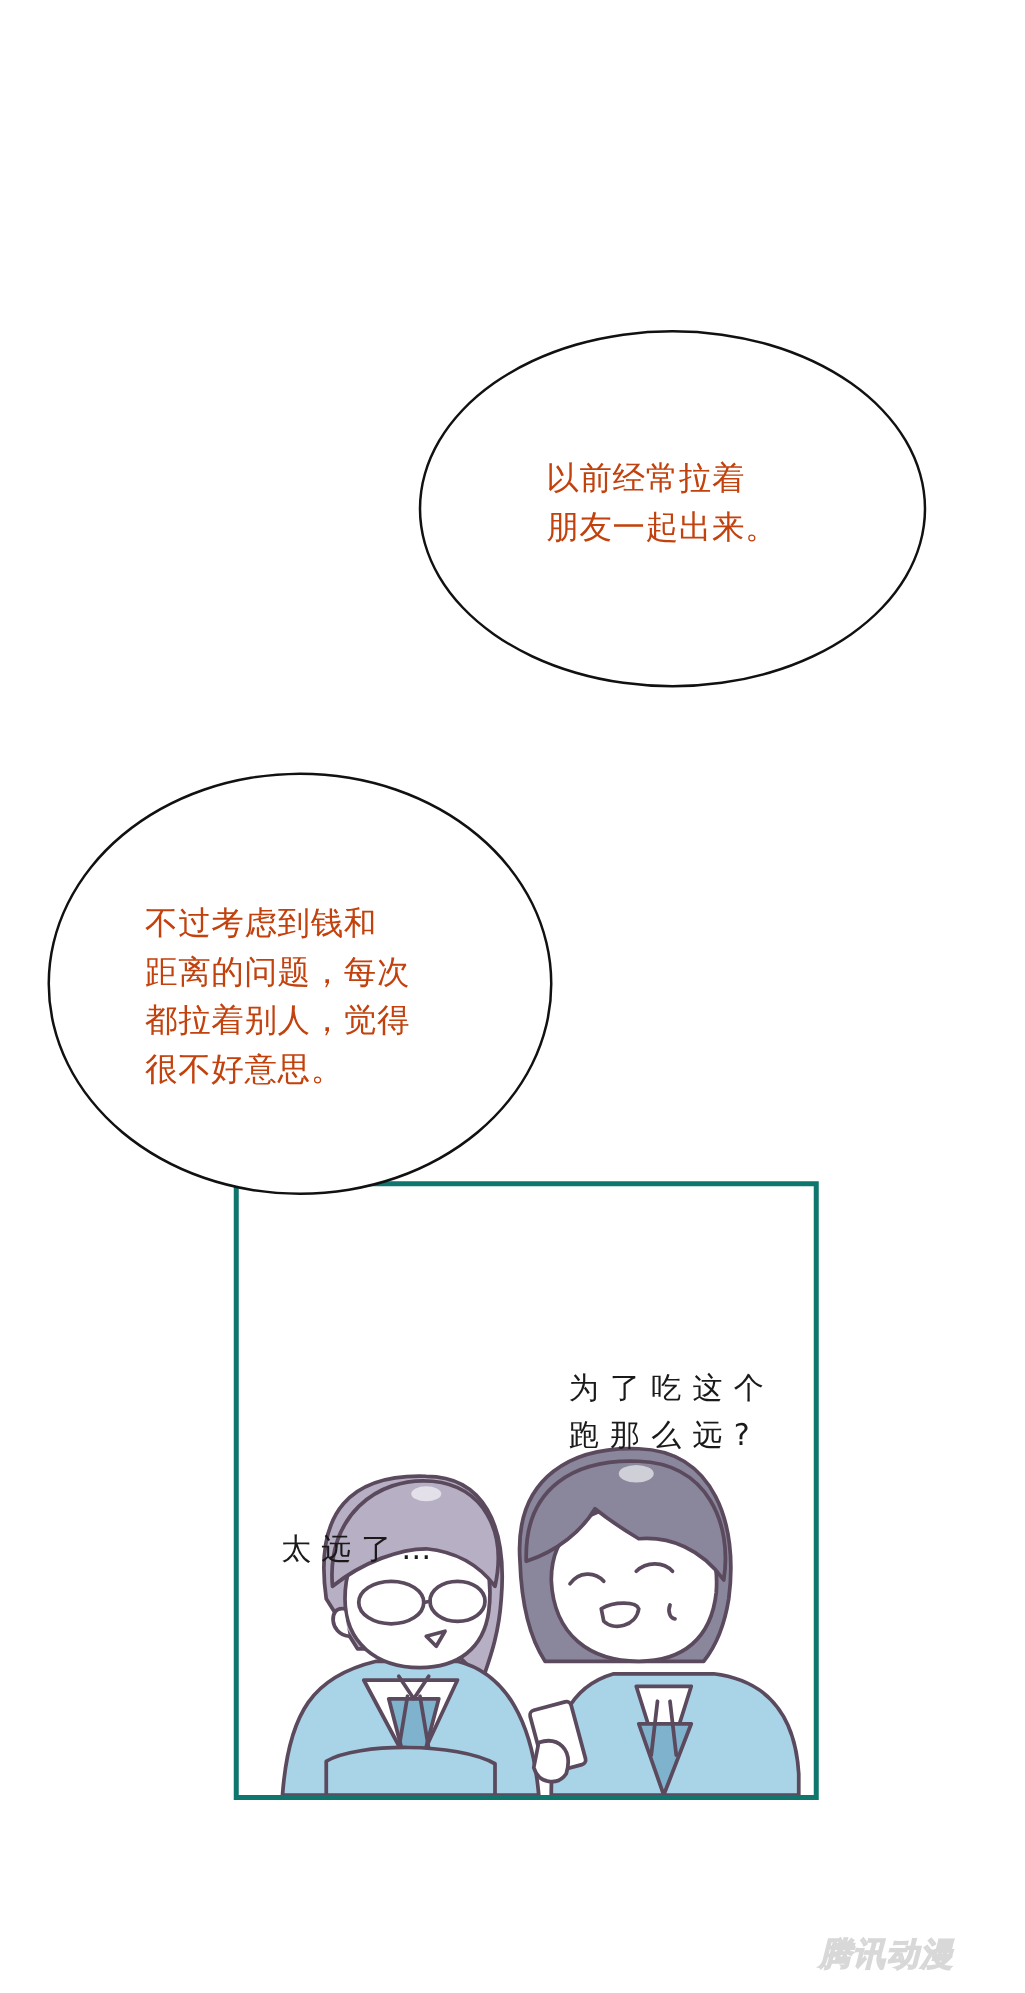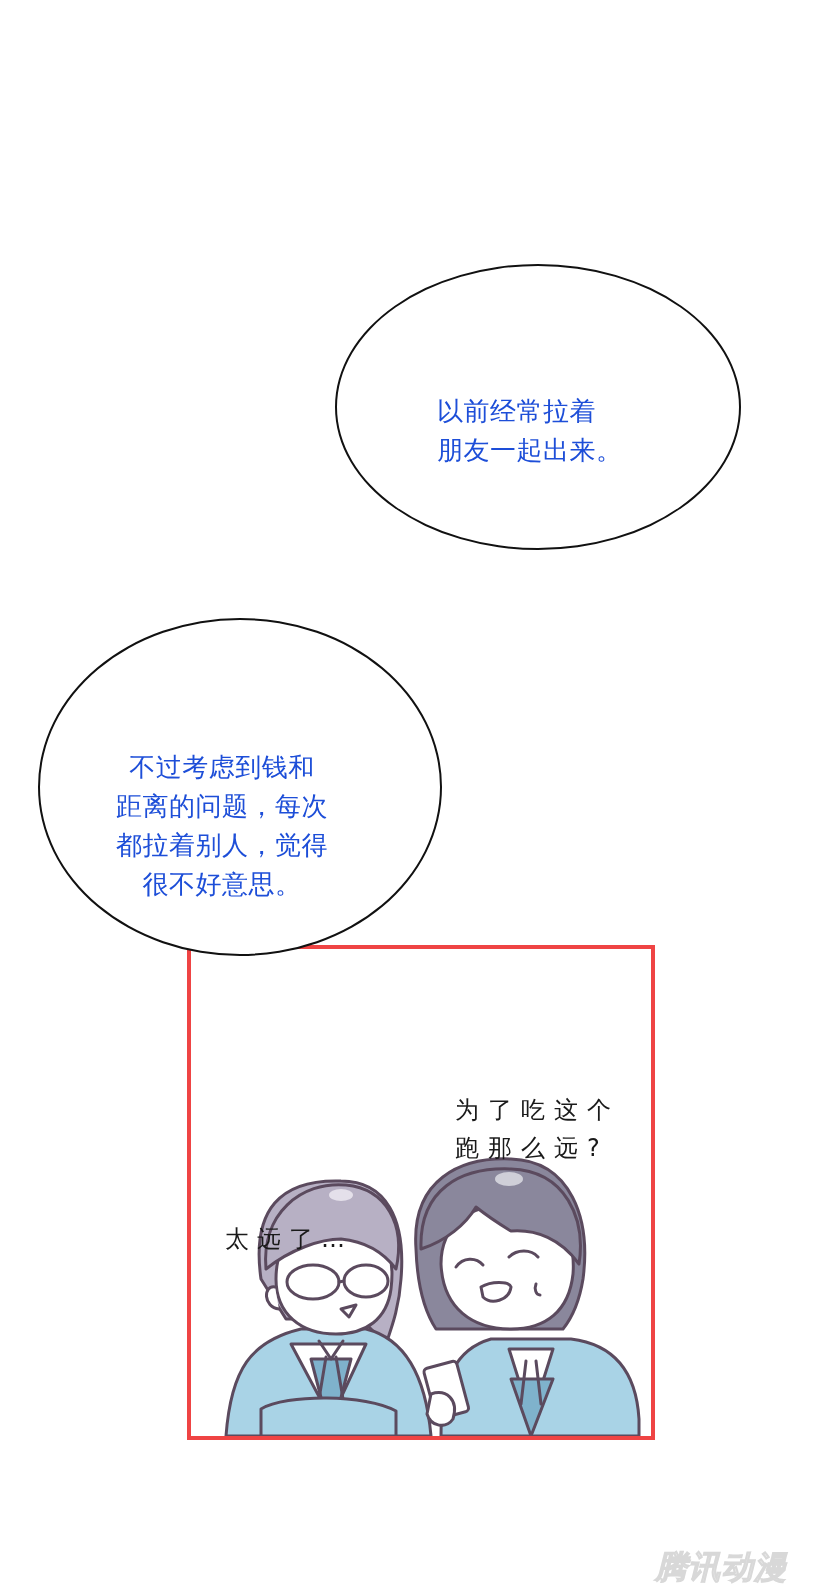--- a/index.html
+++ b/index.html
@@ -1,36 +1,36 @@
 <!DOCTYPE html>
 <html><head>
 <meta charset="utf-8">
 <style>
   html, body { margin: 0; padding: 0; background: #ffffff; }
   body { width: 820px; height: 1594px; position: relative; overflow: hidden;
          font-family: "DejaVu Sans", "Liberation Sans", sans-serif; }
   .bubble { position: absolute; border: 2.5px solid #111; border-radius: 50%;
             background: #fff; box-sizing: border-box; }
-  .bubble-text { position: absolute; color: #1d4ed8; font-size: 26px;
-                 line-height: 39px; white-space: pre; letter-spacing: 0.5px; margin-top: 28px; }
+  .bubble-text { position: absolute; color: #c2410c; font-size: 26px;
+                 line-height: 39px; white-space: pre; letter-spacing: 0.5px; }
   #bubble-1 { left: 335px; top: 264px; width: 406px; height: 286px; }
   #bubble-1 .bubble-text { left: 100px; top: 98px; }
   #bubble-2 { left: 38px; top: 618px; width: 404px; height: 338px; z-index: 2;
-              border-bottom-color: #111; text-align: center; }
+              border-bottom-color: #111; }
   #bubble-2 .bubble-text { left: 76px; top: 100px; }
   #panel { position: absolute; left: 187px; top: 945px; width: 468px; height: 495px;
-           border: 4px solid #ef4444; box-sizing: border-box; background: #fff;
+           border: 4px solid #0f766e; box-sizing: border-box; background: #fff;
            overflow: hidden; z-index: 1; padding-left: 28px; }
   .hand-text { position: absolute; color: #1a1a1a; font-size: 24px; line-height: 38px;
                white-space: pre; letter-spacing: 9px;
                font-family: "DejaVu Sans", sans-serif; font-weight: normal; }
   #speech-right { left: 264px; top: 142px; }
   #speech-left { left: 34px; top: 235px; letter-spacing: 8px; margin-top: 36px; }
   #art { position: absolute; left: 0; top: 0; }
-  #watermark { position: absolute; left: 655px; top: 1546px; font-size: 32px;
+  #watermark { position: absolute; left: 655px; top: 1546px; font-size: 26px;
                font-weight: bold; color: #ececec; letter-spacing: 1px;
                font-style: italic; -webkit-text-stroke: 1px #d8d8d8; }
 </style>
 </head>
 <body>
 
 <div id="bubble-1" class="bubble">
   <div class="bubble-text">以前经常拉着
 朋友一起出来。</div>
 </div>

